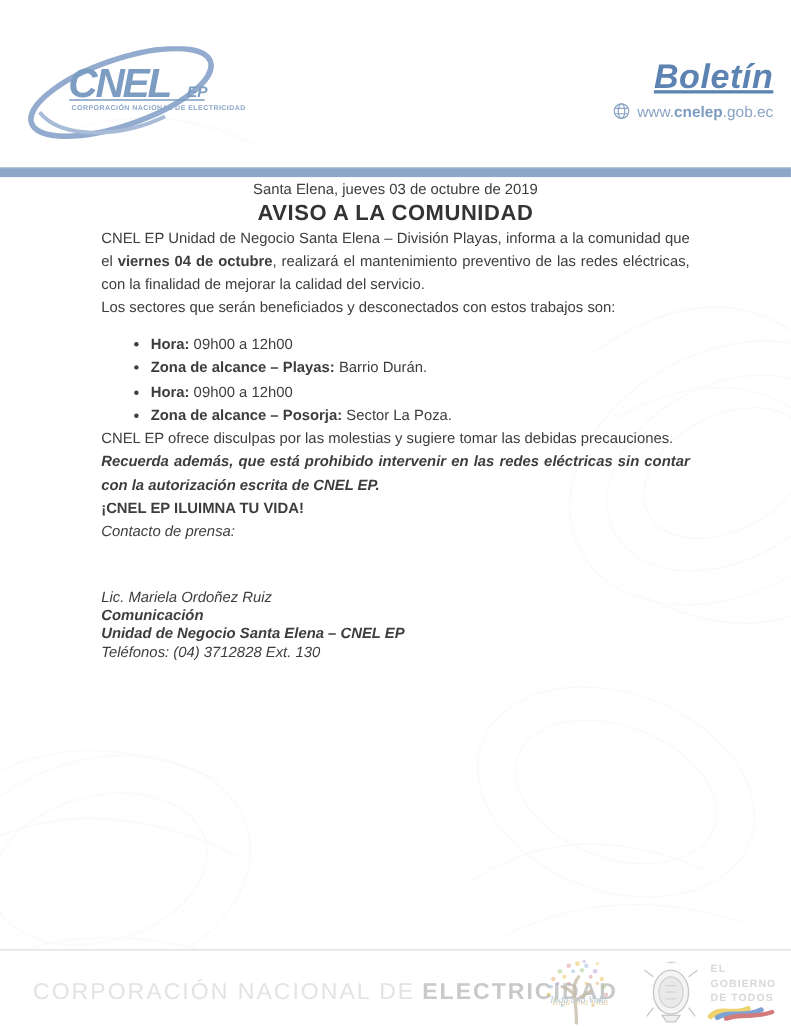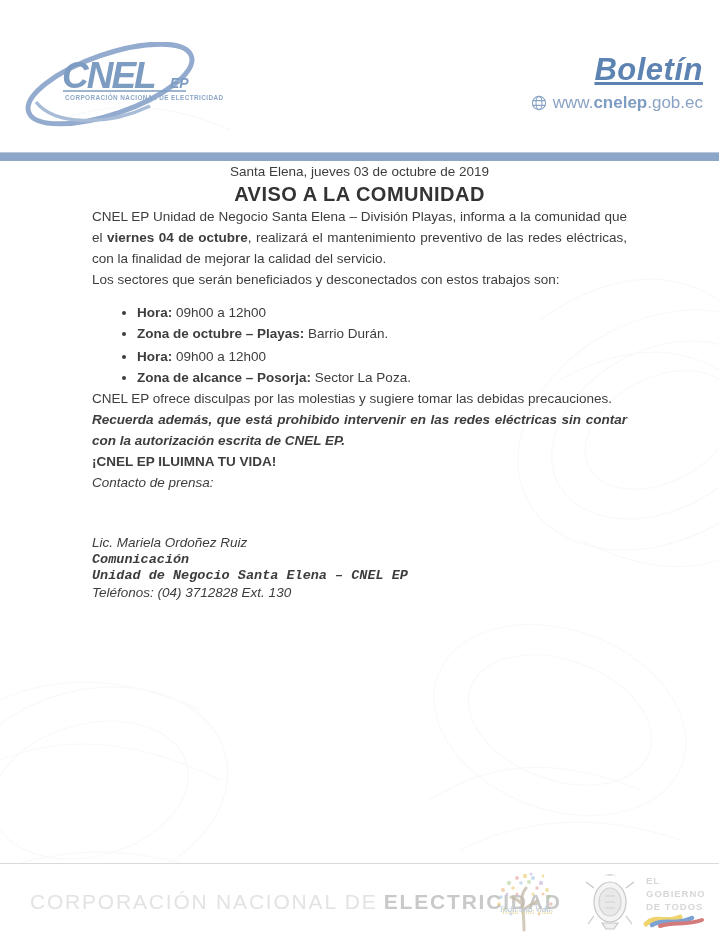--- a/index.html
+++ b/index.html
@@ -18,21 +18,21 @@
   .header { position: relative; height: 112px; z-index: 2; margin-top: 40px; }
   .cnel-logo { position: absolute; left: 18px; top: 2px; width: 205px; height: 86px; }
   .masthead-right { position: absolute; right: 16px; top: 13px; text-align: right; }
   .bulletin-title {
     font-size: 31px; font-weight: bold; font-style: italic;
     color: #5d83b2; letter-spacing: 0.5px; line-height: 34px; text-decoration: underline;
   }
   .website-line {
     margin-top: 6px; display: flex; align-items: center;
     justify-content: flex-end; gap: 6px;
-    font-size: 17px; color: #8aa3c4;
+    font-size: 14px; color: #8aa3c4;
   }
   .website-line .domain-bold { font-weight: bold; color: #7d9cc2; }
   .header-bar { position: relative; z-index: 2; height: 9px; background: #8ca7c9; border-top: 1px solid #b8c7da; }
 
   
   .watermark { position: absolute; inset: 0; z-index: 1; pointer-events: none; }
 
   
   .content { position: relative; z-index: 2; padding: 0 92px; font-size: 13.5px; line-height: 21px; }
   .content p { margin: 0; }
@@ -42,21 +42,21 @@
   .p2 { margin-top: 3px; }
   ul.bullets { margin: 0; padding: 0 0 0 45px; list-style: disc; }
   ul.bullets.g1 { margin-top: 12px; }
   ul.bullets.g2 { margin-top: 2px; }
   ul.bullets li { line-height: 21px; }
   .p3 { margin-top: 8px; }
   .notice { margin-top: 10px; font-weight: bold; font-style: italic; text-align: justify; }
   .slogan { margin-top: 7px; font-weight: bold; }
   .press-label { margin-top: 4px; font-style: italic; }
   .contact-block { margin-top: 42px; font-style: italic; line-height: 16.5px; }
-  .contact-block .bold-line { font-weight: bold; font-family: Liberation Mono, monospace; }
+  .contact-block .bold-line { font-weight: bold; }
 
   
   .footer {
     position: absolute; left: 0; right: 0; bottom: 0; height: 72px;
     border-top: 1px solid #dadada; background: #ffffff; z-index: 2;
   }
   .footer-wordmark {
     position: absolute; left: 30px; top: 26px;
     font-size: 21px; letter-spacing: 1.8px; color: #e3e3e3; white-space: nowrap;
   }
@@ -120,21 +120,21 @@
     <p class="dateline">Santa Elena, jueves 03 de octubre de 2019</p>
 
     <p class="doc-title">AVISO A LA COMUNIDAD</p>
 
     <p class="p1"><span>CNEL EP Unidad de Negocio Santa Elena – División Playas, informa a la comunidad que el </span><b>viernes 04 de octubre</b><span>, realizará el mantenimiento preventivo de las redes eléctricas, con la finalidad de mejorar la calidad del servicio.</span></p>
 
     <p class="p2">Los sectores que serán beneficiados y desconectados con estos trabajos son:</p>
 
     <ul class="bullets g1">
       <li><b>Hora:</b><span> 09h00 a 12h00</span></li>
-      <li><b>Zona de octubre – Playas:</b><span> Barrio Durán.</span></li>
+      <li><b>Zona de alcance – Playas:</b><span> Barrio Durán.</span></li>
     </ul>
 
     <ul class="bullets g2">
       <li><b>Hora:</b><span> 09h00 a 12h00</span></li>
       <li><b>Zona de alcance – Posorja:</b><span> Sector La Poza.</span></li>
     </ul>
 
     <p class="p3">CNEL EP ofrece disculpas por las molestias y sugiere tomar las debidas precauciones.</p>
 
     <p class="notice">Recuerda además, que está prohibido intervenir en las redes eléctricas sin contar con la autorización escrita de CNEL EP.</p>

